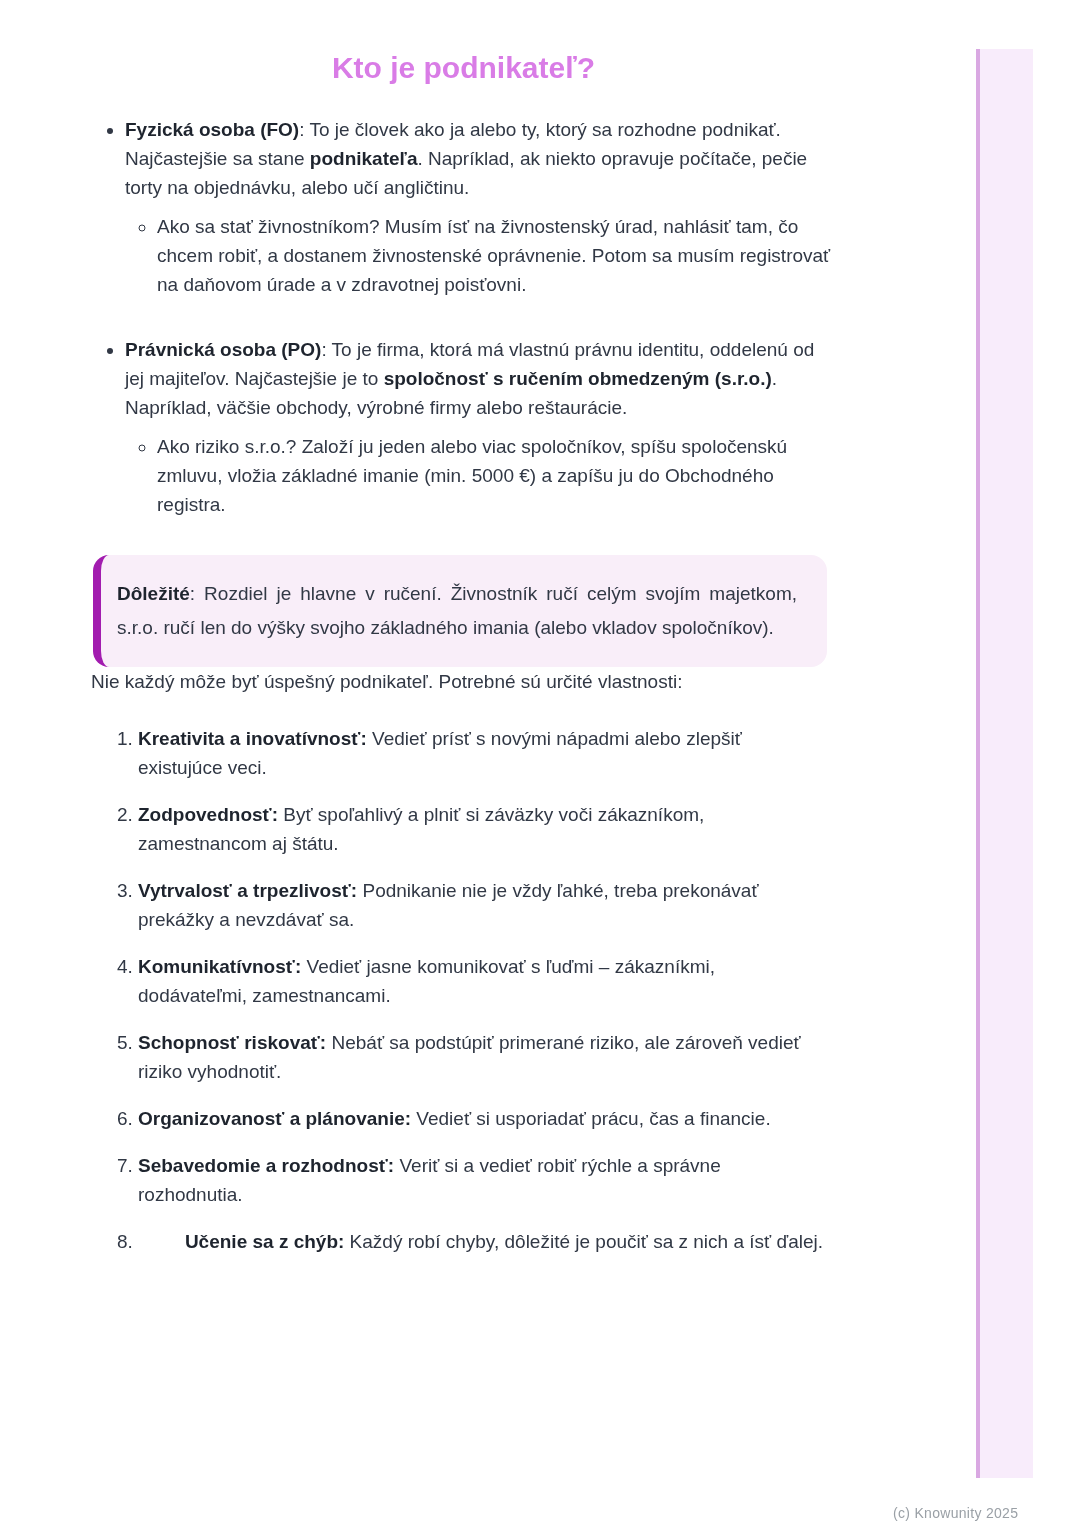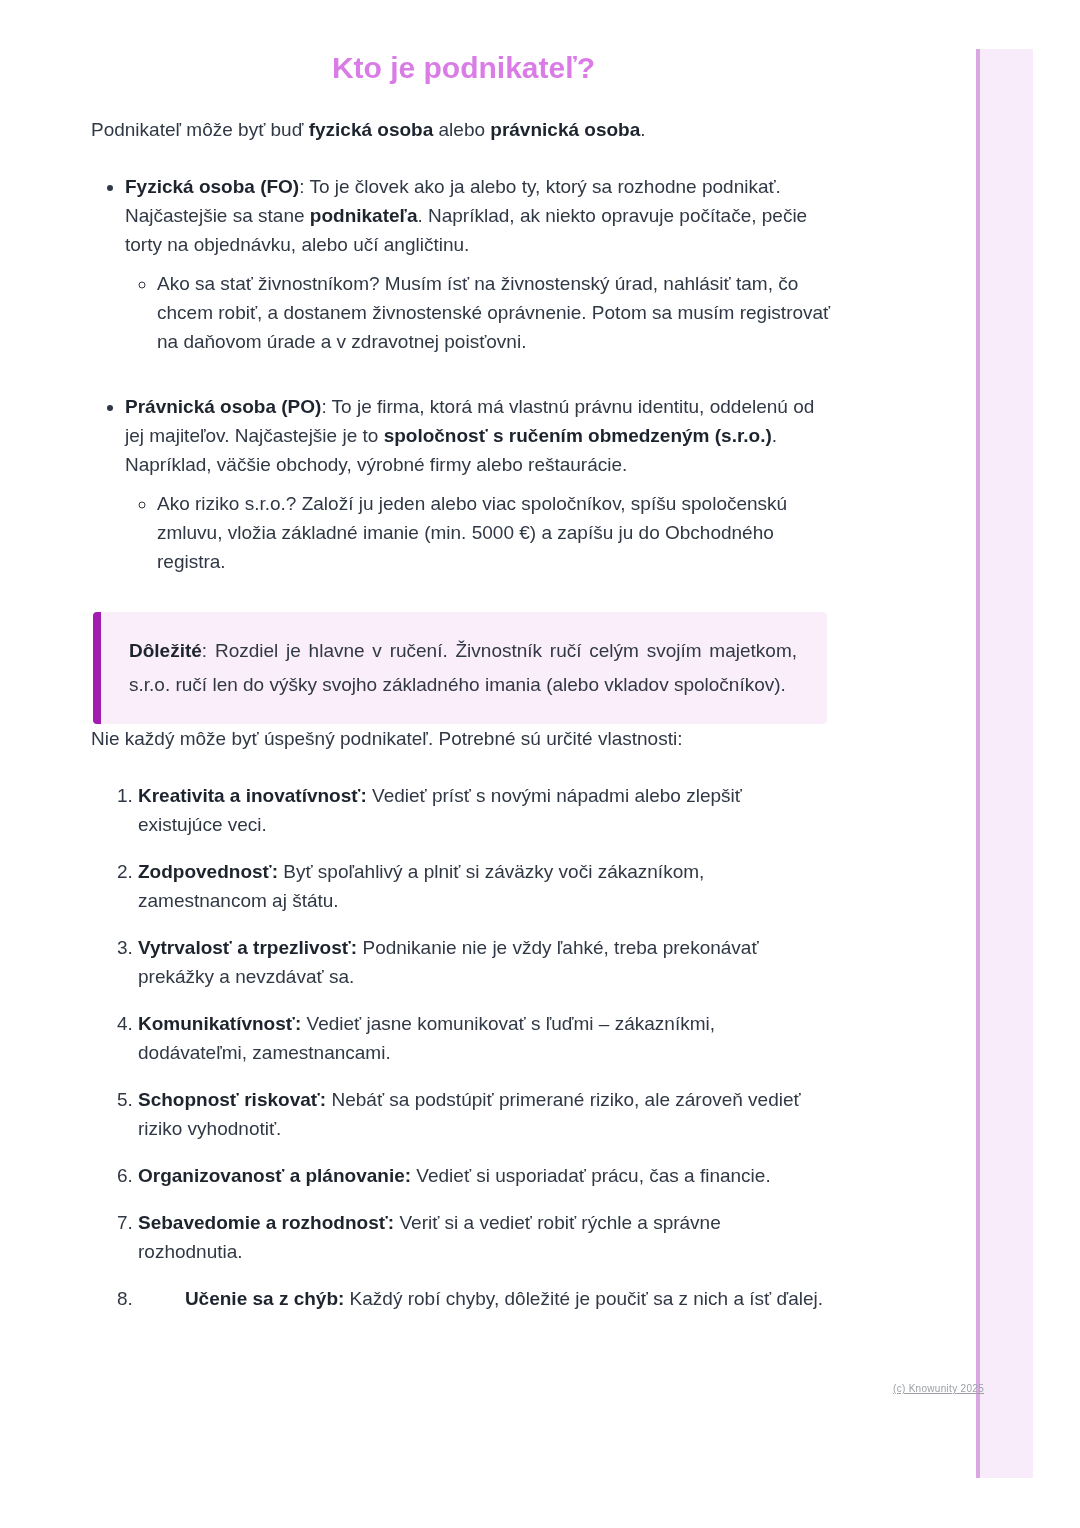--- a/index.html
+++ b/index.html
@@ -26,27 +26,26 @@
   }
   .strip{
     position:absolute;
     left:976px;top:49px;
     width:57px;height:1429px;
     background:var(--strip_bg);
     border-left:4px solid var(--strip_border);
   }
   .watermark{
     position:absolute;
-    left:893px;top:1380px;
-    font-size:10px;line-height:18px;
+    left:893px;top:1504px;
+    font-size:14px;line-height:18px;
     color:var(--watermark);
     letter-spacing:0.3px;
     z-index:3;
     white-space:nowrap;
-    text-decoration:underline;
   }
   .content{
     position:absolute;
     left:91px;top:50px;
     width:745px;
     z-index:2;
   }
   h1,h2{
     font-size:30px;line-height:36px;
     font-weight:700;
@@ -68,22 +67,22 @@
   ul.sub-list{
     margin:10px 0 0 0;
     padding-left:32px;
     list-style:circle outside;
   }
   .callout{
     margin:4px 0 0 2px;
     width:734px;
     background:var(--callout_bg);
     border-left:8px solid var(--callout_border);
-    border-radius:4px;
-    padding:22px 30px 22px 28px;
+    border-radius:16px;
+    padding:22px 30px 22px 16px;
   }
   .callout-text{
     margin:0;
     line-height:34px;
     text-align:justify;
   }
   ol.numbered-list{
     margin:13px;
     padding-left:34px;
     list-style:decimal outside;
@@ -97,21 +96,20 @@
 <div class="page">
 
   <div class="strip"></div>
 
   <div class="watermark">(c) Knowunity 2025</div>
 
   <main class="content">
 
     <h1>Kto je podnikateľ?</h1>
 
-    <p class="para"><span>Podnikateľ môže byť buď </span><span class="b">fyzická osoba</span><span> alebo </span><span class="b">právnická osoba</span><span>.</span></p>
 
     <ul class="main-list">
 
         <li class="main-item">
           <span class="item-text"><span class="b">Fyzická osoba (FO)</span><span>: To je človek ako ja alebo ty, ktorý sa rozhodne podnikať. Najčastejšie sa stane </span><span class="b">podnikateľa</span><span>. Napríklad, ak niekto opravuje počítače, pečie torty na objednávku, alebo učí angličtinu.</span></span>
           <ul class="sub-list">
             <li class="sub-item"><span class="i">Ako sa stať živnostníkom?</span><span> Musím ísť na živnostenský úrad, nahlásiť tam, čo chcem robiť, a dostanem živnostenské oprávnenie. Potom sa musím registrovať na daňovom úrade a v zdravotnej poisťovni.</span></li>
           </ul>
         </li>
 

